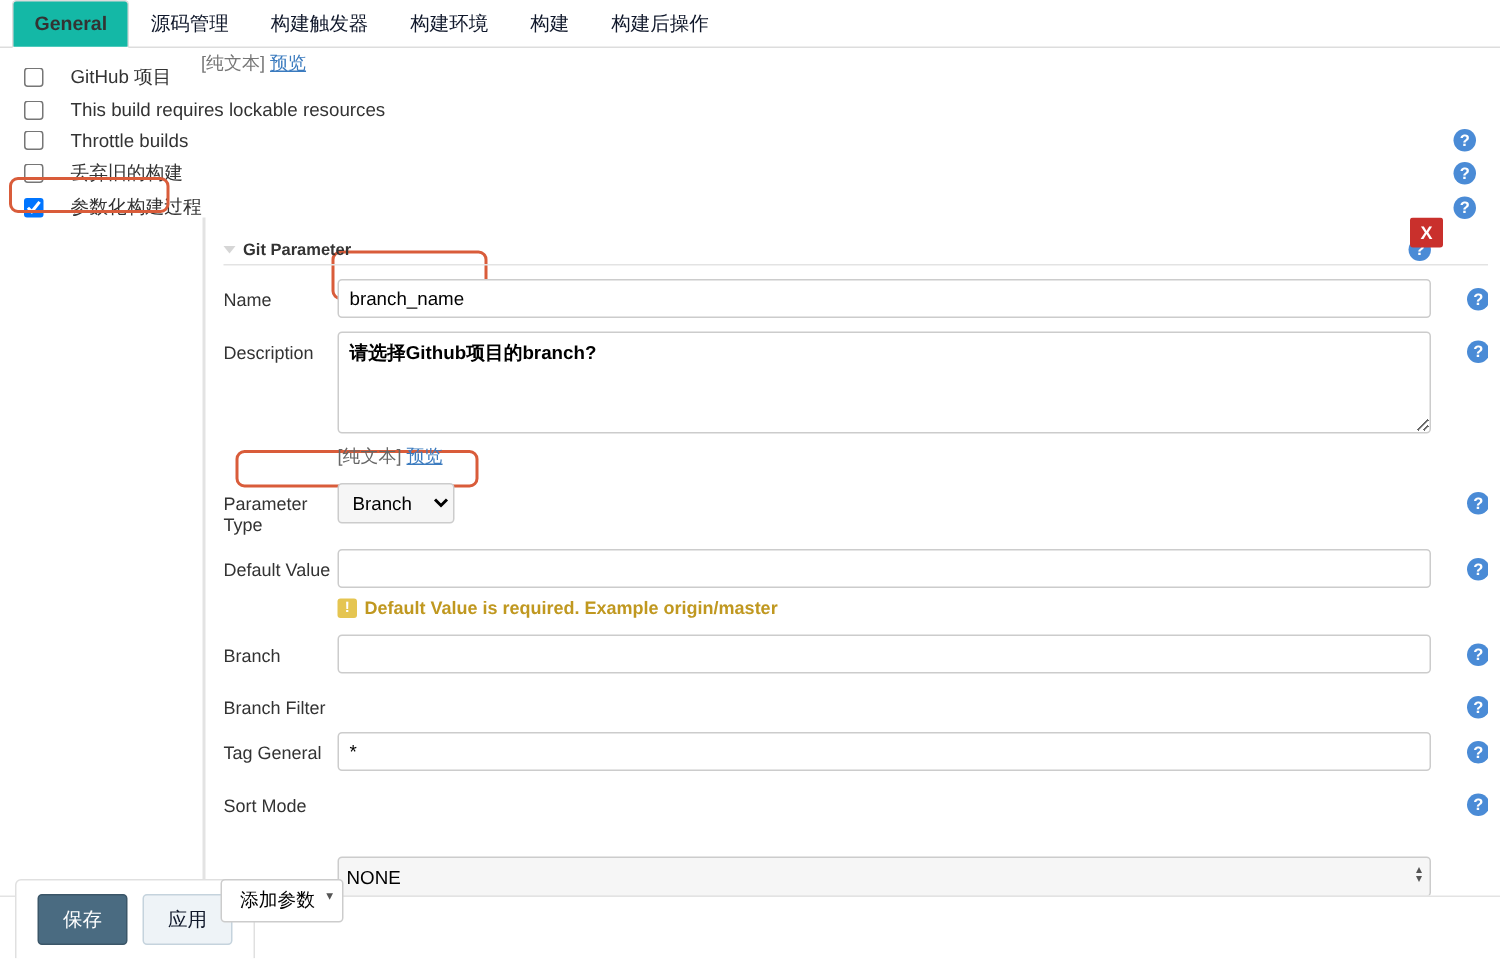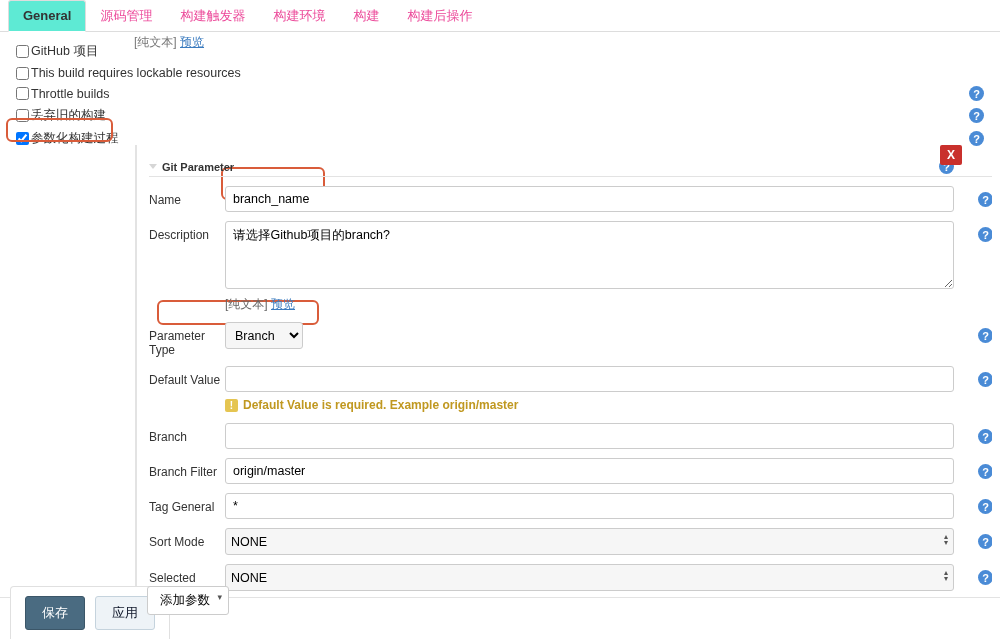--- a/index.html
+++ b/index.html
@@ -1,29 +1,29 @@
 <!DOCTYPE html>
 <html><head>
 <meta charset="utf-8">
 <style>
   * { box-sizing: border-box; margin: 0; padding: 0; }
   html, body { font-family: "Helvetica Neue", Arial, sans-serif; font-size: 13px; color: #333; background: #fff; }
   body { width: 1000px; height: 639px; overflow: hidden; position: relative; }
 
   
   .tabs { display: flex; border-bottom: 1px solid #ddd; height: 32px; padding-left: 8px; }
-  .tab { padding: 7px 14px; color: #ec4899; cursor: pointer; font-size: 13px; position: relative; }
-  .tab.active { color: #333; font-weight: 600; border: 1px solid #ddd; border-bottom: 1px solid #fff; border-radius: 3px 3px 0 0; background: #5eead4; margin-bottom: -1px; }
+  .tab { padding: 7px 14px; color: #0f172a; cursor: pointer; font-size: 13px; position: relative; }
+  .tab.active { color: #333; font-weight: 600; border: 1px solid #ddd; border-bottom: 1px solid #fff; border-radius: 3px 3px 0 0; background: #14b8a6; margin-bottom: -1px; }
 
   .residual { position: absolute; top: 34px; left: 134px; color: #777; font-size: 12px; }
   .residual a { color: #3B7BBF; }
 
   
   .options { position: absolute; top: 40px; left: 10px; right: 10px; }
-  .opt { display: flex; align-items: center; gap: 2px; padding: 3px 6px; font-size: 12.5px; }
+  .opt { display: flex; align-items: center; gap: 18px; padding: 3px 6px; font-size: 12.5px; }
   .opt input[type=checkbox] { width: 13px; height: 13px; }
   .opt .help { margin-left: auto; }
   .help { width: 15px; height: 15px; border-radius: 50%; background: #4a8bd6; color: #fff; display: inline-flex; align-items: center; justify-content: center; font-size: 11px; font-weight: 700; cursor: pointer; }
 
   .highlight-box { position: absolute; border: 2px solid #d95c3a; border-radius: 6px; pointer-events: none; }
   .hb1 { top: 118px; left: 6px; width: 107px; height: 24px; }
   .hb2 { top: 167px; left: 221px; width: 104px; height: 33px; }
   .hb3 { top: 300px; left: 157px; width: 162px; height: 25px; }
 
   
@@ -39,25 +39,25 @@
 
   .row { display: flex; align-items: flex-start; margin-top: 9px; padding-right: 38px; position: relative; }
   .row .lbl { width: 76px; font-size: 12px; color: #333; padding-top: 7px; flex-shrink: 0; }
   .row .control { flex: 1; }
   .row .help { position: absolute; right: -1px; top: 6px; }
 
   input.text, textarea.text, select.sel {
     width: 100%; border: 1px solid #ccc; border-radius: 3px; padding: 5px 7px;
     font-size: 12.5px; font-family: inherit; background: #fff;
   }
-  textarea.text { height: 68px; resize: both; }
+  textarea.text { height: 68px; resize: both; font-weight: bold; }
   select.sel { height: 27px; padding: 3px 5px; background: #f6f6f6; }
   .sel-narrow { width: 78px !important; }
   .sel-full { width: 100%; appearance: none; -webkit-appearance: none; background: #fff; }
-  .sel-wrap { position: relative; }
+  .sel-wrap { position: relative; margin-top: 48px; }
   .sel-wrap::after { content: "▴\A▾"; white-space: pre; line-height: 6px; font-size: 8px; position: absolute; right: 6px; top: 6px; color: #555; pointer-events: none; }
 
   .subtext { font-size: 12px; color: #666; margin-top: 4px; }
   .subtext a { color: #3B7BBF; text-decoration: underline; }
 
   .validation { display:flex; align-items:center; gap:5px; color: #c09820; font-weight: 600; font-size: 12px; margin: 6px 0 2px 0; }
   .warn-icon { width:13px;height:13px;background:#e5c551;border-radius:2px;display:inline-flex;align-items:center;justify-content:center;color:#fff;font-size:10px;font-weight:700; }
 
   
   .footer { position: absolute; left: 0; right: 0; bottom: 0; height: 42px; border-top: 1px solid #e3e3e3; display: flex; align-items: center; padding-left: 14px; gap: 8px; }
@@ -165,21 +165,20 @@
     </div>
 
     <div class="row">
       <div class="lbl">Branch</div>
       <div class="control"><input class="text" value="" style=""></div>
       <span class="help">?</span>
     </div>
 
     <div class="row">
       <div class="lbl">Branch Filter</div>
-      <div class="control"><input class="text" value="origin/master" style=""></div>
       <span class="help">?</span>
     </div>
 
     <div class="row">
       <div class="lbl">Tag General</div>
       <div class="control"><input class="text" value="*" style=""></div>
       <span class="help">?</span>
     </div>
 
     <div class="row">

